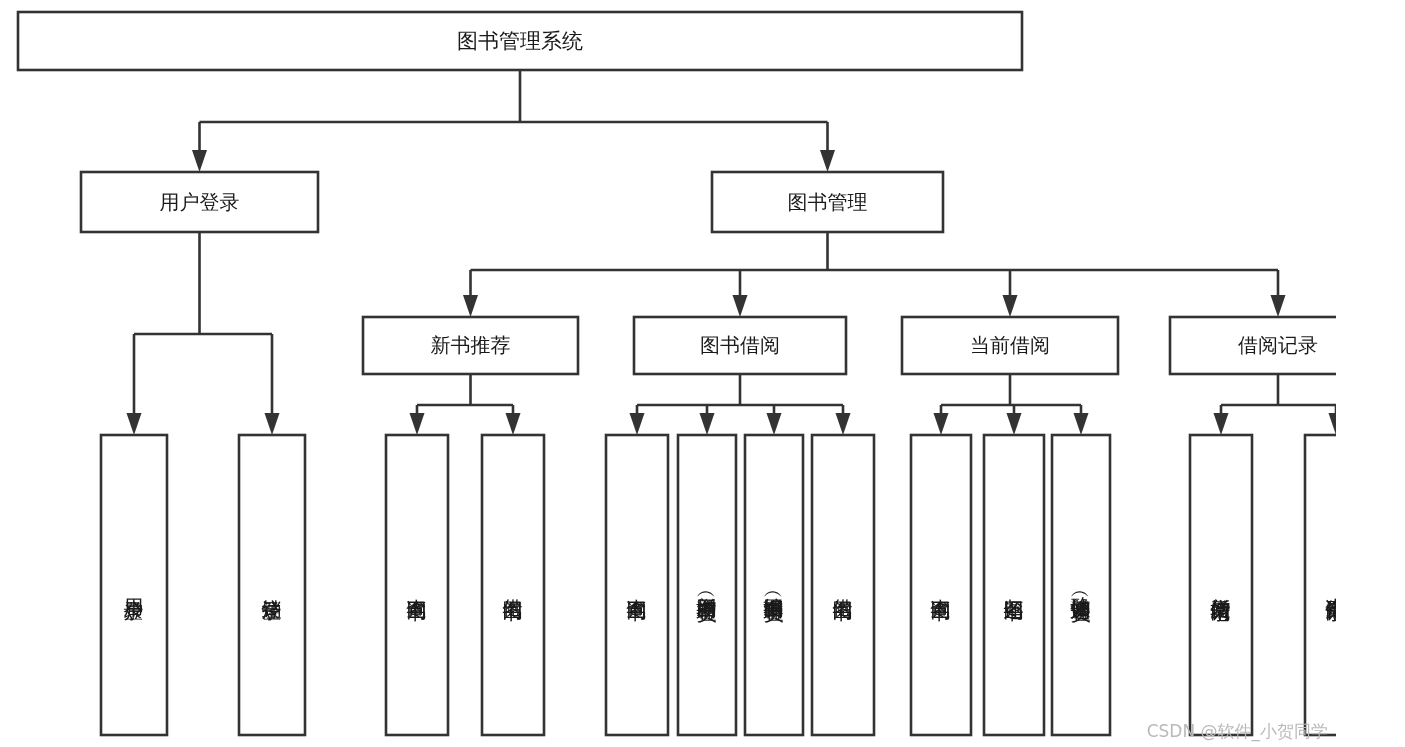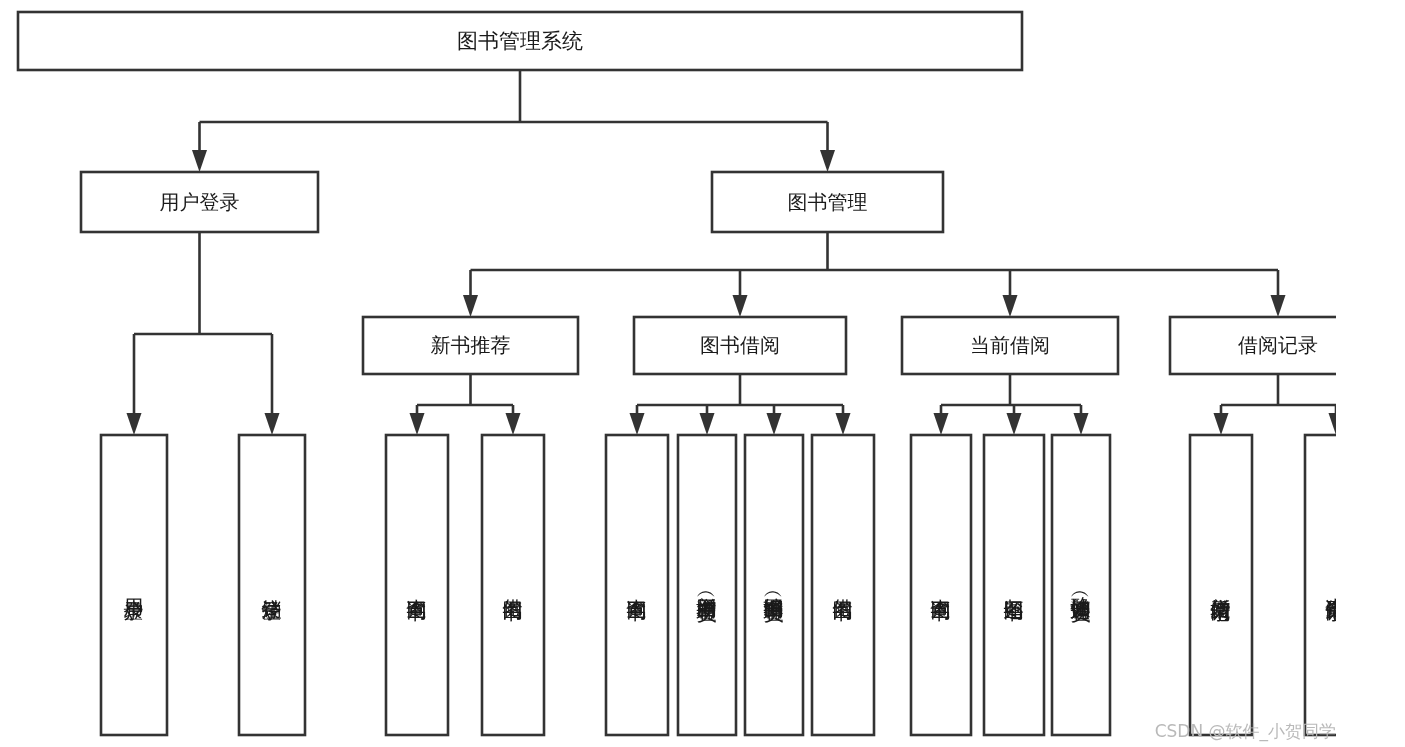--- a/index.html
+++ b/index.html
@@ -55,21 +55,21 @@
     display: flex;
     align-items: center;
     justify-content: center;
     letter-spacing: 1px;
     line-height: 1;
     white-space: nowrap;
     pointer-events: none;
   }
   .watermark {
     position: absolute;
-    right: 0;
+    right: 8px;
     bottom: 4px;
     font-family: "DejaVu Sans", "Liberation Sans", sans-serif;
     font-size: 17px;
     color: #b9b9b9;
     white-space: nowrap;
   }
 </style>
 </head>
 <body>
 

